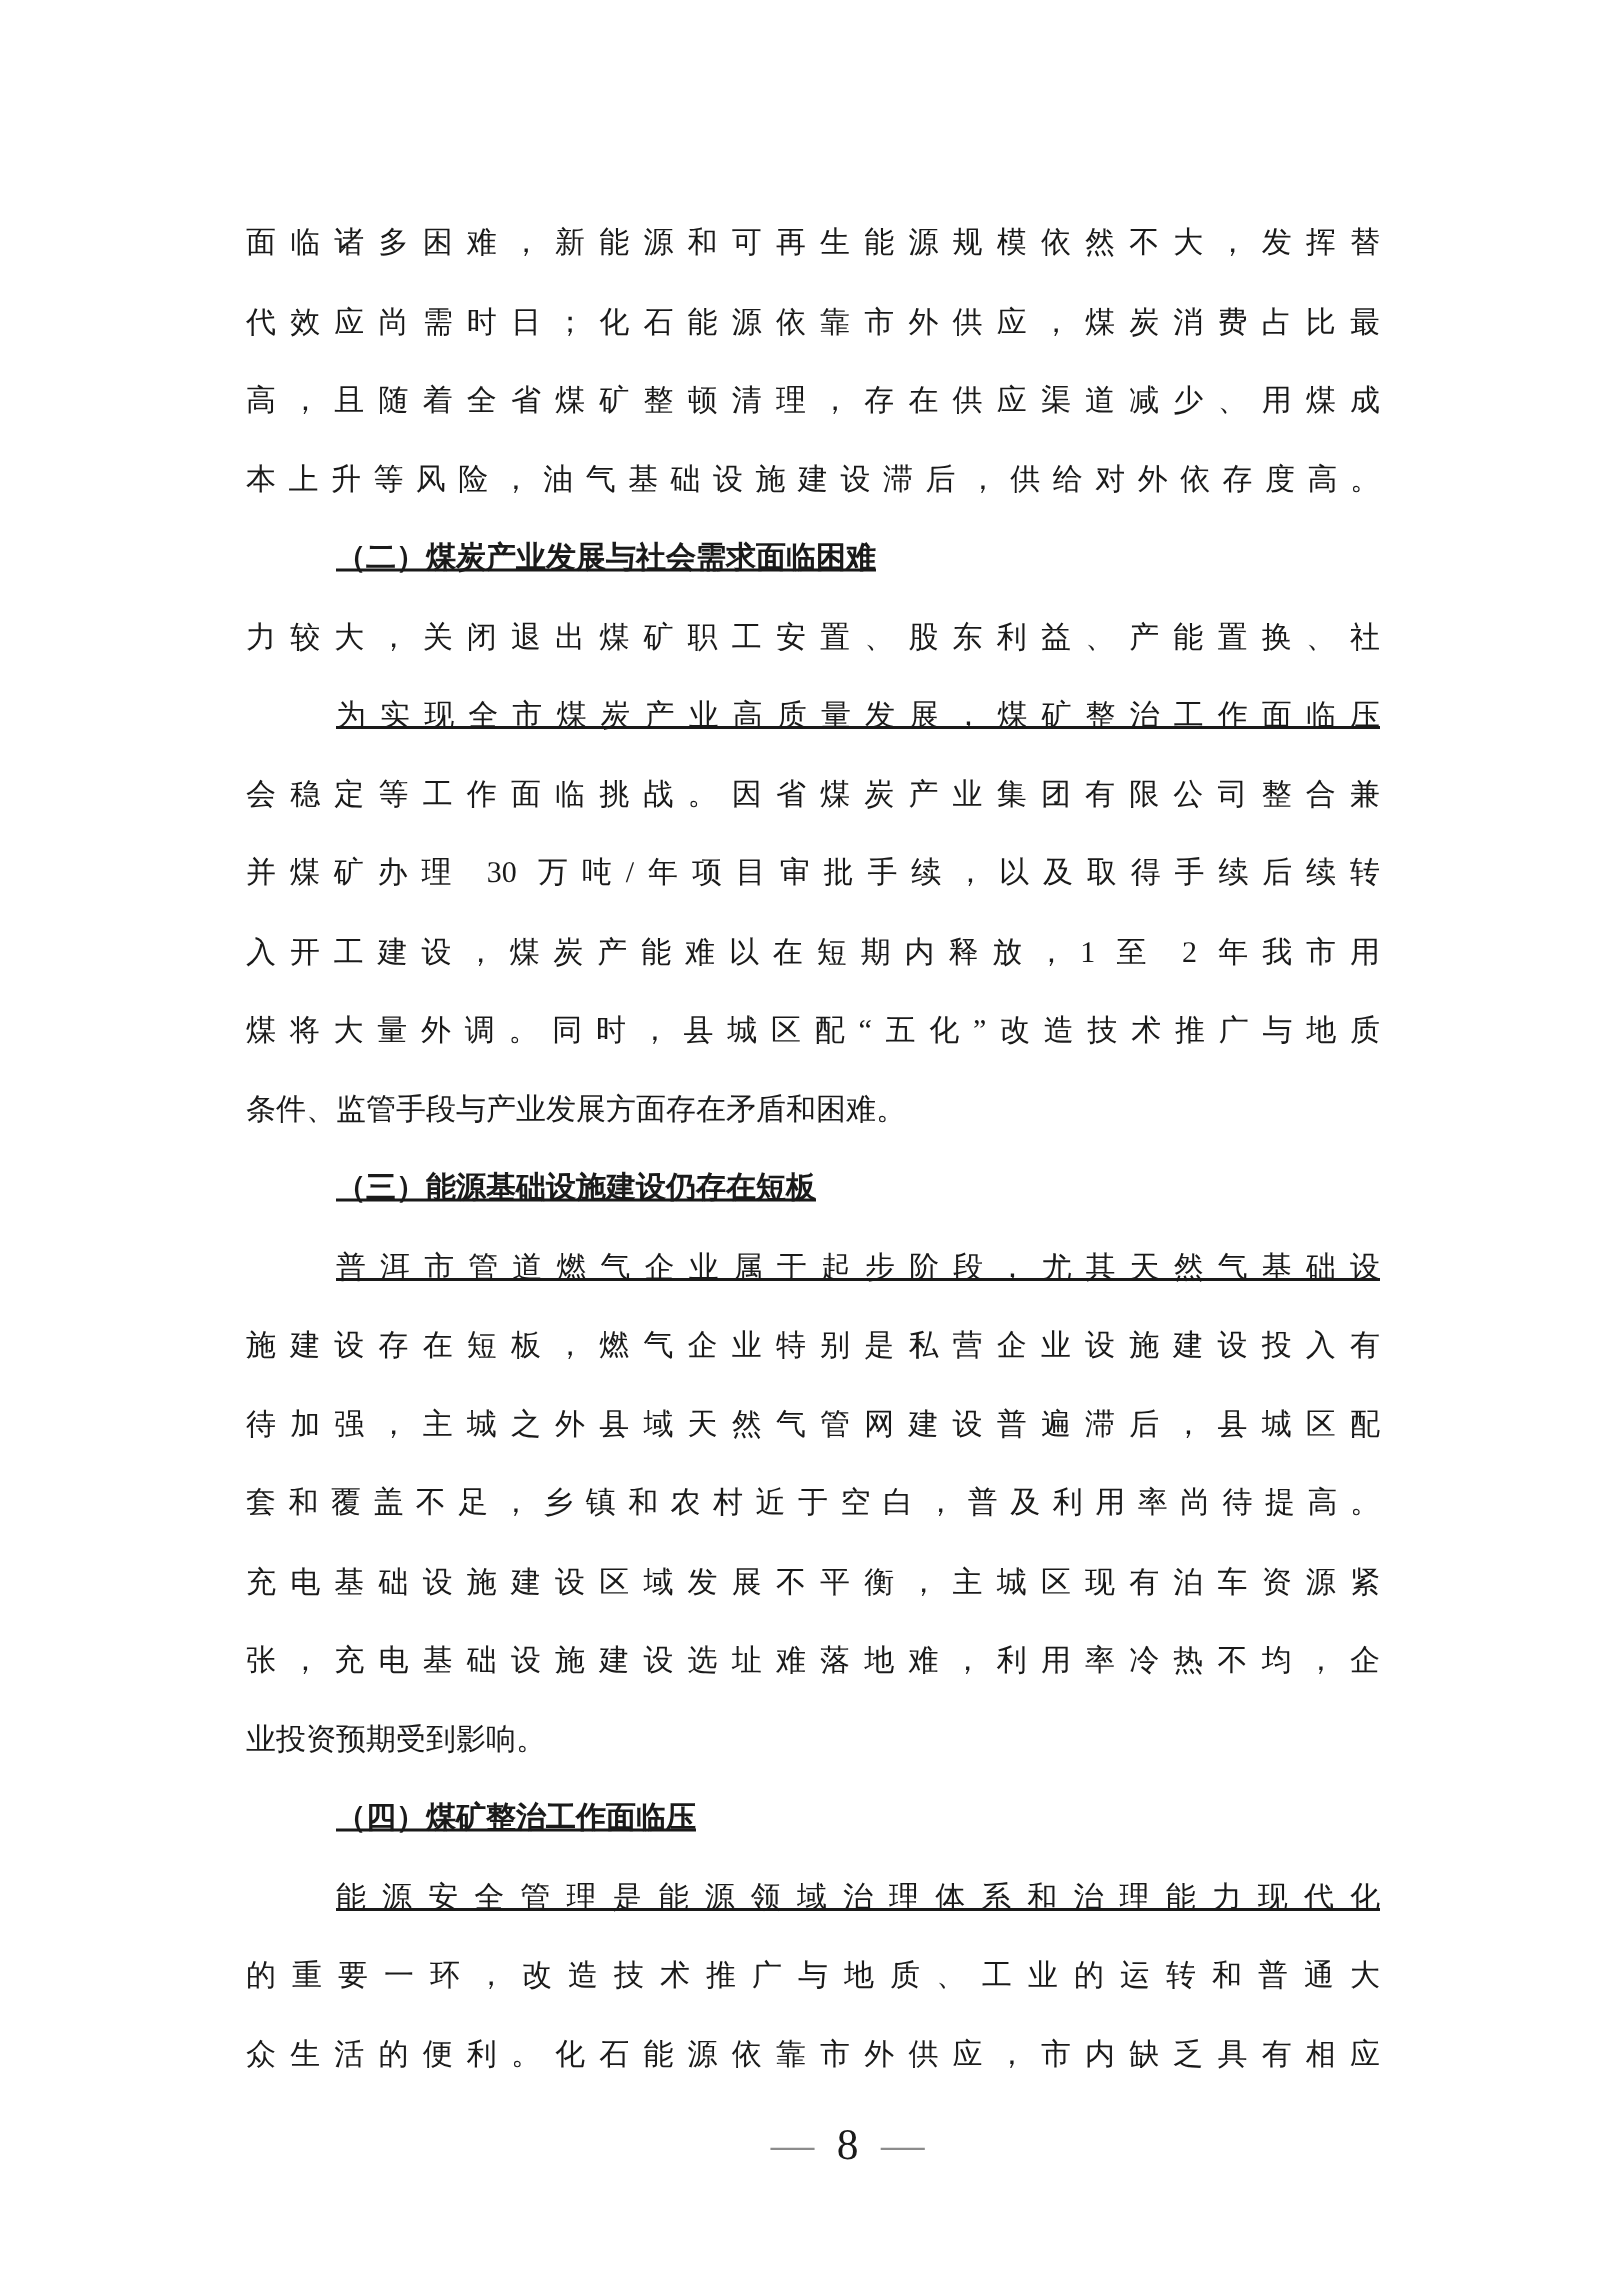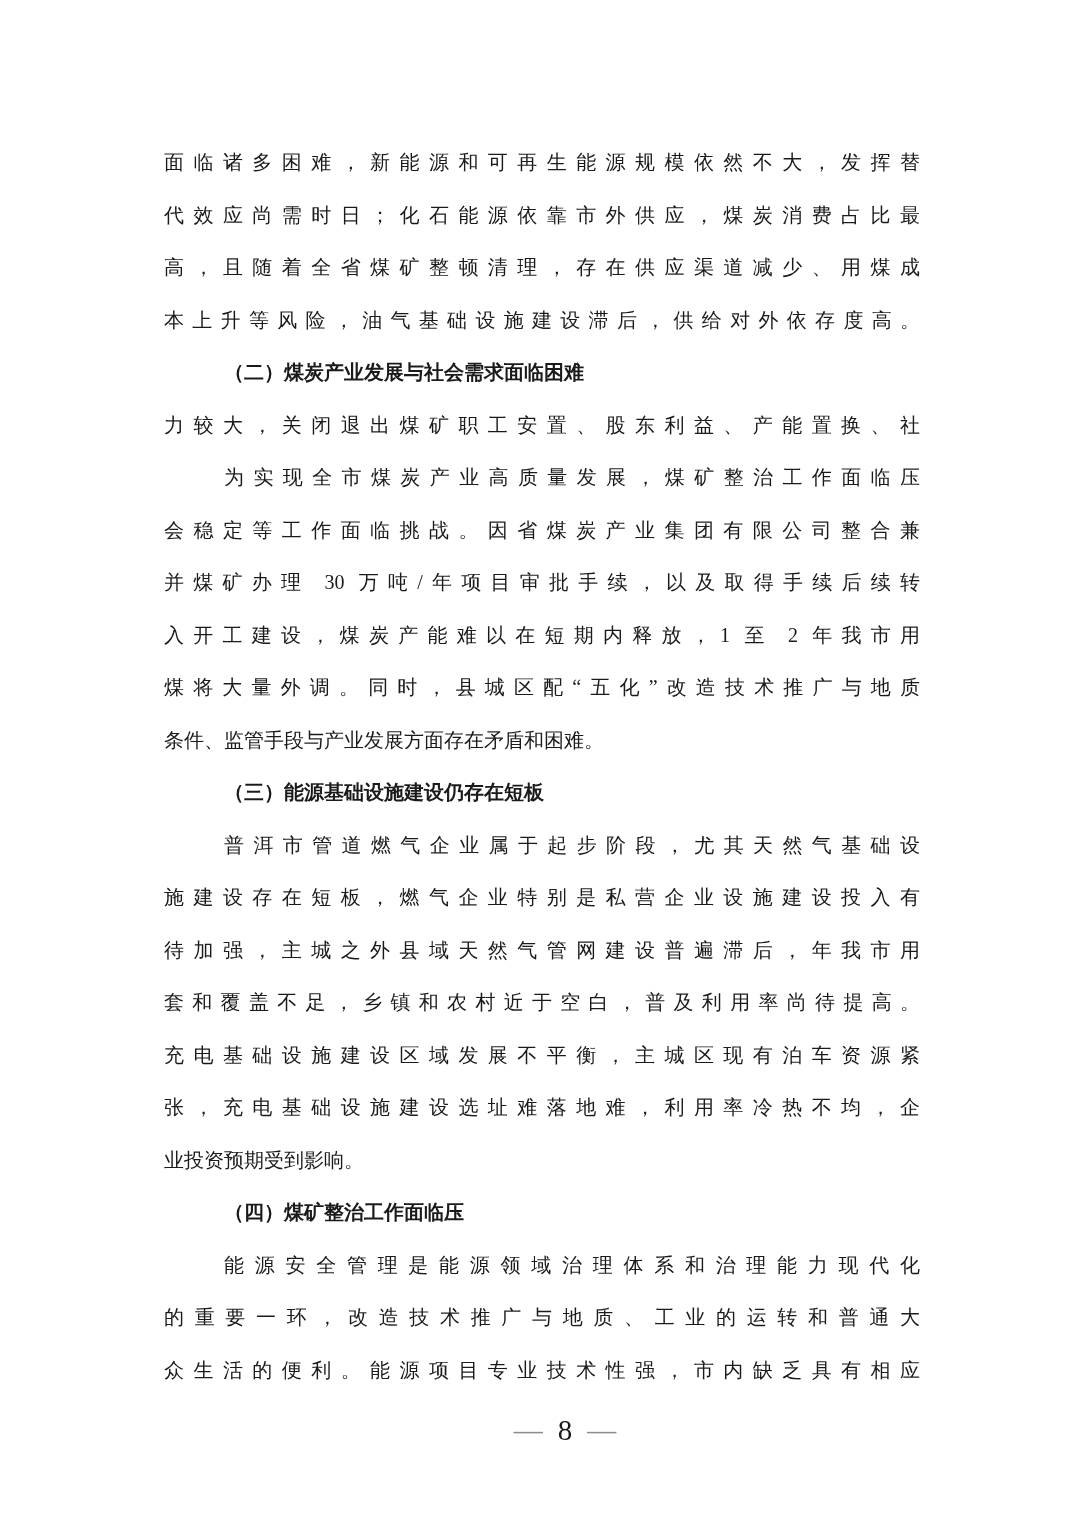--- a/index.html
+++ b/index.html
@@ -30,20 +30,21 @@
     text-align-last: justify;
     text-justify: inter-character;
     overflow: hidden;
     white-space: normal;
   }
   .line.nofill {
     text-align-last: left;
   }
   .line.indent {
     text-indent: 60px;
+    text-decoration: underline;
   }
   .line.heading {
     font-weight: 600;
   }
   .footer {
     position: absolute;
     left: 0;
     top: 1410px;
     width: 1080px;
     text-align: center;
@@ -71,26 +72,26 @@
       <div class="line">力较大，关闭退出煤矿职工安置、股东利益、产能置换、社</div>
       <div class="line indent">为实现全市煤炭产业高质量发展，煤矿整治工作面临压</div>
       <div class="line">会稳定等工作面临挑战。因省煤炭产业集团有限公司整合兼</div>
       <div class="line">并煤矿办理 30 万吨/年项目审批手续，以及取得手续后续转</div>
       <div class="line">入开工建设，煤炭产能难以在短期内释放，1 至 2 年我市用</div>
       <div class="line">煤将大量外调。同时，县城区配“五化”改造技术推广与地质</div>
       <div class="line nofill">条件、监管手段与产业发展方面存在矛盾和困难。</div>
       <div class="line indent heading nofill">（三）能源基础设施建设仍存在短板</div>
       <div class="line indent">普洱市管道燃气企业属于起步阶段，尤其天然气基础设</div>
       <div class="line">施建设存在短板，燃气企业特别是私营企业设施建设投入有</div>
-      <div class="line">待加强，主城之外县域天然气管网建设普遍滞后，年我市用</div>
+      <div class="line">待加强，主城之外县域天然气管网建设普遍滞后，县城区配</div>
       <div class="line">套和覆盖不足，乡镇和农村近于空白，普及利用率尚待提高。</div>
       <div class="line">充电基础设施建设区域发展不平衡，主城区现有泊车资源紧</div>
       <div class="line">张，充电基础设施建设选址难落地难，利用率冷热不均，企</div>
       <div class="line nofill">业投资预期受到影响。</div>
       <div class="line indent heading nofill">（四）煤矿整治工作面临压</div>
       <div class="line indent">能源安全管理是能源领域治理体系和治理能力现代化</div>
       <div class="line">的重要一环，改造技术推广与地质、工业的运转和普通大</div>
-      <div class="line">众生活的便利。能源项目专业技术性强，市内缺乏具有相应</div>
+      <div class="line">众生活的便利。化石能源依靠市外供应，市内缺乏具有相应</div>
     </div>
 
   <div class="footer"><span class="dash">—</span><span>8</span><span class="dash">—</span></div>
 
 </div>
 
 </body></html>

